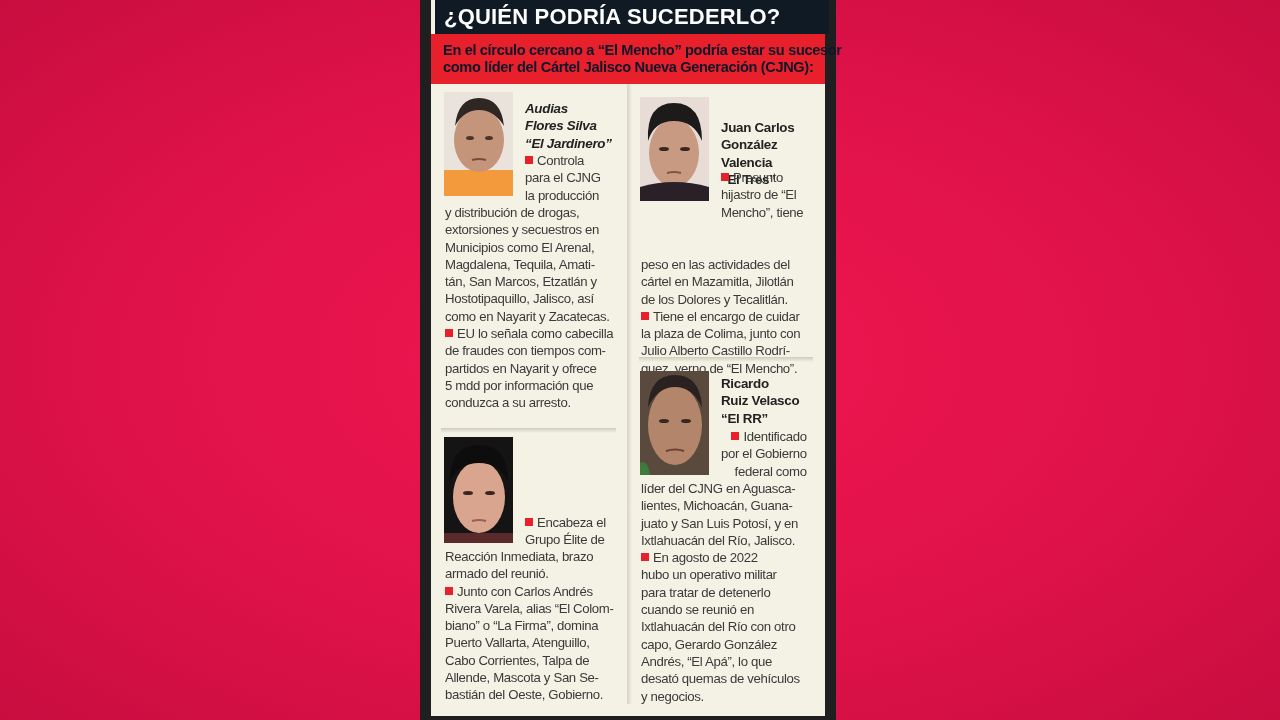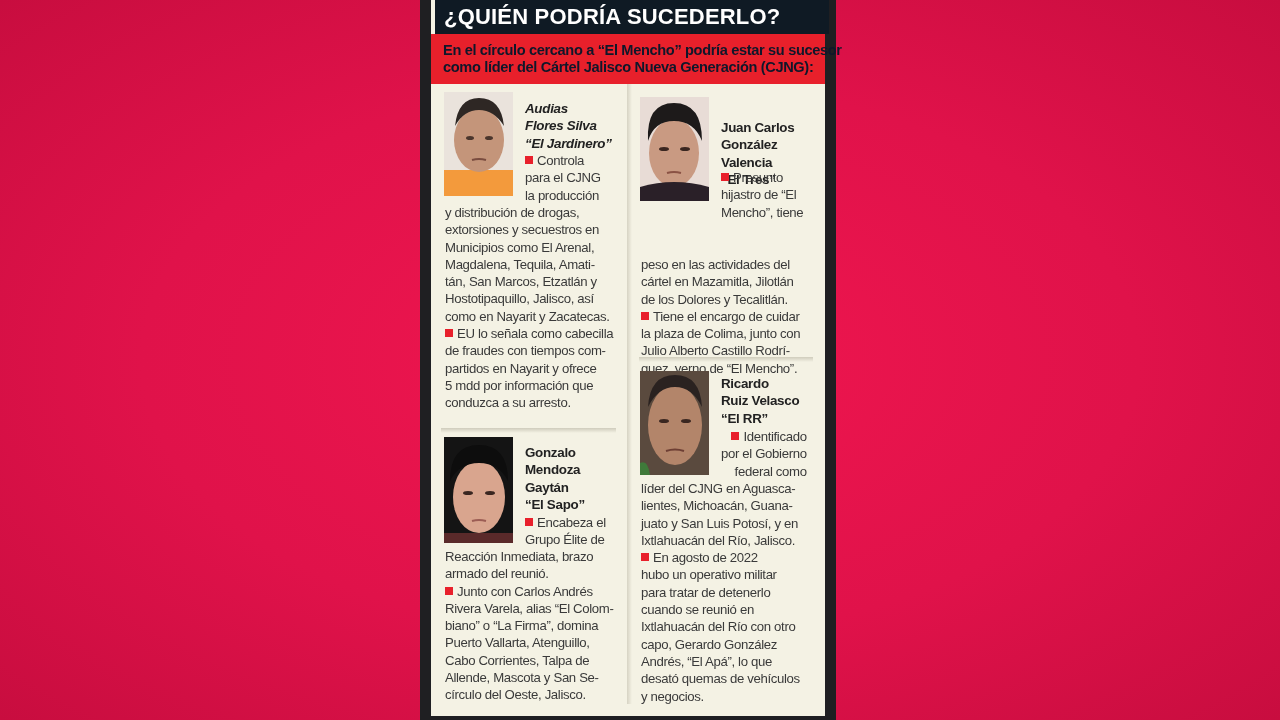--- a/index.html
+++ b/index.html
@@ -123,40 +123,34 @@
     <svg viewBox="0 0 69 106" preserveAspectRatio="none">
       <rect width="69" height="106" fill="#141414"></rect>
       <ellipse cx="35" cy="60" rx="26" ry="36" fill="#d9a58e"></ellipse>
       <path d="M6 44 Q6 8 35 8 Q64 8 64 44 Q55 26 35 26 Q15 26 6 44Z" fill="#0d0d0d"></path>
       <ellipse cx="24" cy="56" rx="5" ry="2" fill="#3a2620"></ellipse>
       <ellipse cx="46" cy="56" rx="5" ry="2" fill="#3a2620"></ellipse>
       <path d="M28 84 Q35 82 42 84" stroke="#9c5d54" stroke-width="2" fill="none"></path>
       <rect x="0" y="96" width="69" height="10" fill="#5a2a2a"></rect>
     </svg>
   </div>
-  <div class="name" style="left:94px; top:444px;">
-    <span class="line">Gonzalo</span>
-    <span class="line">Mendoza</span>
-    <span class="line">Gaytán</span>
-    <span class="line">“El Sapo”</span>
-  </div>
   <div class="body-text" style="left:94px; top:514px;">
     <span class="line"><span class="bullet"></span><span>Encabeza el</span></span>
     <span class="line">Grupo Élite de</span>
   </div>
   <div class="body-text" style="left:14px; top:548px;">
     <span class="line">Reacción Inmediata, brazo</span>
     <span class="line">armado del reunió.</span>
     <span class="line"><span class="bullet"></span><span>Junto con Carlos Andrés</span></span>
     <span class="line">Rivera Varela, alias “El Colom-</span>
     <span class="line">biano” o “La Firma”, domina</span>
     <span class="line">Puerto Vallarta, Atenguillo,</span>
     <span class="line">Cabo Corrientes, Talpa de</span>
     <span class="line">Allende, Mascota y San Se-</span>
-    <span class="line">círculo del Oeste, Jalisco.</span>
+    <span class="line">bastián del Oeste, Gobierno.</span>
   </div>
 
   <div class="photo" style="left:209px; top:97px; width:69px; height:104px;">
     <svg viewBox="0 0 69 104" preserveAspectRatio="none">
       <rect width="69" height="104" fill="#e8dcd6"></rect>
       <ellipse cx="34" cy="56" rx="25" ry="34" fill="#c99a82"></ellipse>
       <path d="M8 44 Q6 6 34 6 Q62 6 62 44 Q54 24 34 24 Q14 24 8 44Z" fill="#1d1a1a"></path>
       <ellipse cx="24" cy="52" rx="5" ry="2" fill="#3a2620"></ellipse>
       <ellipse cx="45" cy="52" rx="5" ry="2" fill="#3a2620"></ellipse>
       <path d="M27 76 Q34 74 41 76" stroke="#8a5244" stroke-width="2" fill="none"></path>

